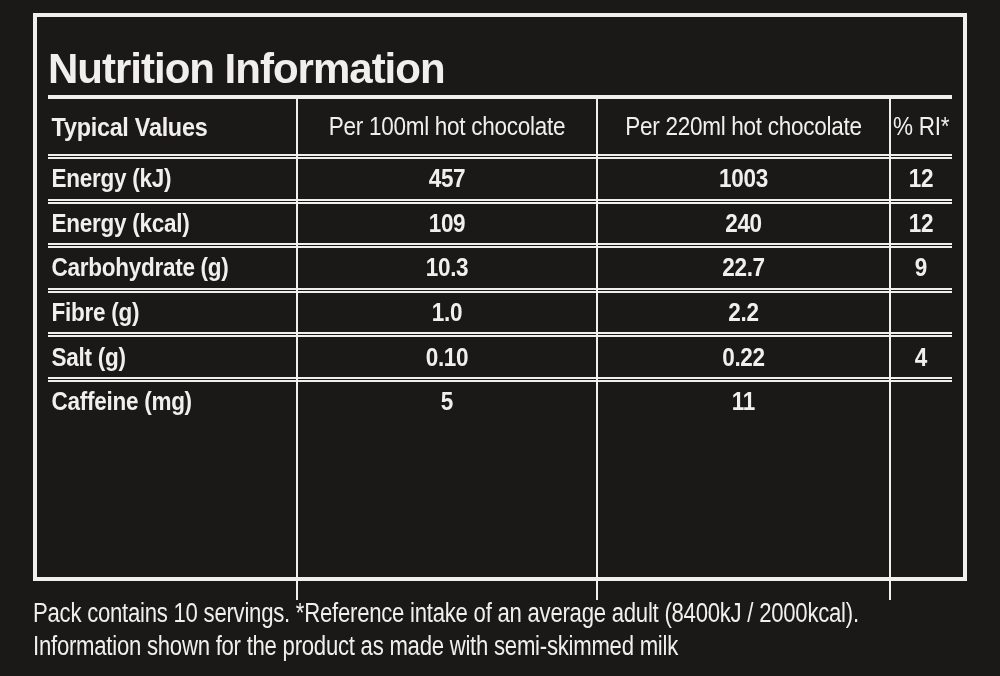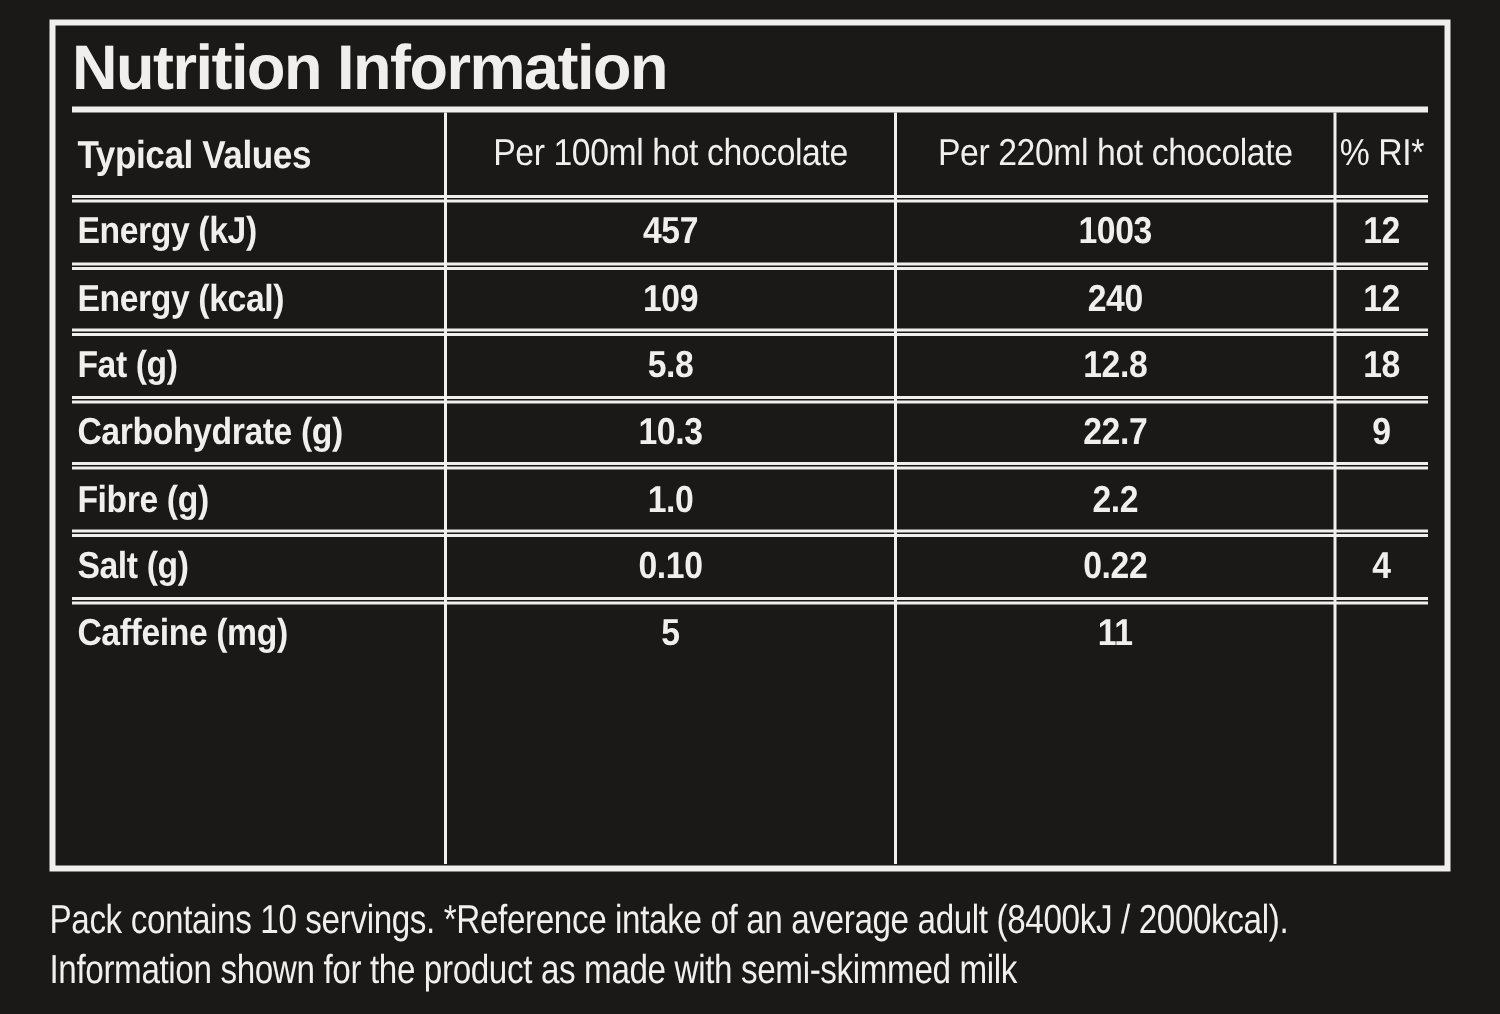--- a/index.html
+++ b/index.html
@@ -26,20 +26,21 @@
     box-sizing: border-box;
     padding: 0 11px;
   }
   .title {
     padding-top: 5px;
     font-size: 42px;
     font-weight: bold;
     letter-spacing: -1px;
     line-height: 46px;
     white-space: nowrap;
+    margin-top: 24px;
   }
   .title-rule {
     height: 4px;
     background: #f1efed;
     margin-top: 3px;
   }
   .table {
     position: relative;
     height: 501px;
   }
@@ -138,26 +139,20 @@
     <div class="cell ri-cell">12</div>
   </div>
 
   <div class="row data-row">
     <div class="cell label-cell">Energy (kcal)</div>
     <div class="cell value-cell">109</div>
     <div class="cell value-cell">240</div>
     <div class="cell ri-cell">12</div>
   </div>
 
-  <div class="row data-row">
-    <div class="cell label-cell">Fat (g)</div>
-    <div class="cell value-cell">5.8</div>
-    <div class="cell value-cell">12.8</div>
-    <div class="cell ri-cell">18</div>
-  </div>
 
 
   <div class="row data-row">
     <div class="cell label-cell">Carbohydrate (g)</div>
     <div class="cell value-cell">10.3</div>
     <div class="cell value-cell">22.7</div>
     <div class="cell ri-cell">9</div>
   </div>
 
 

